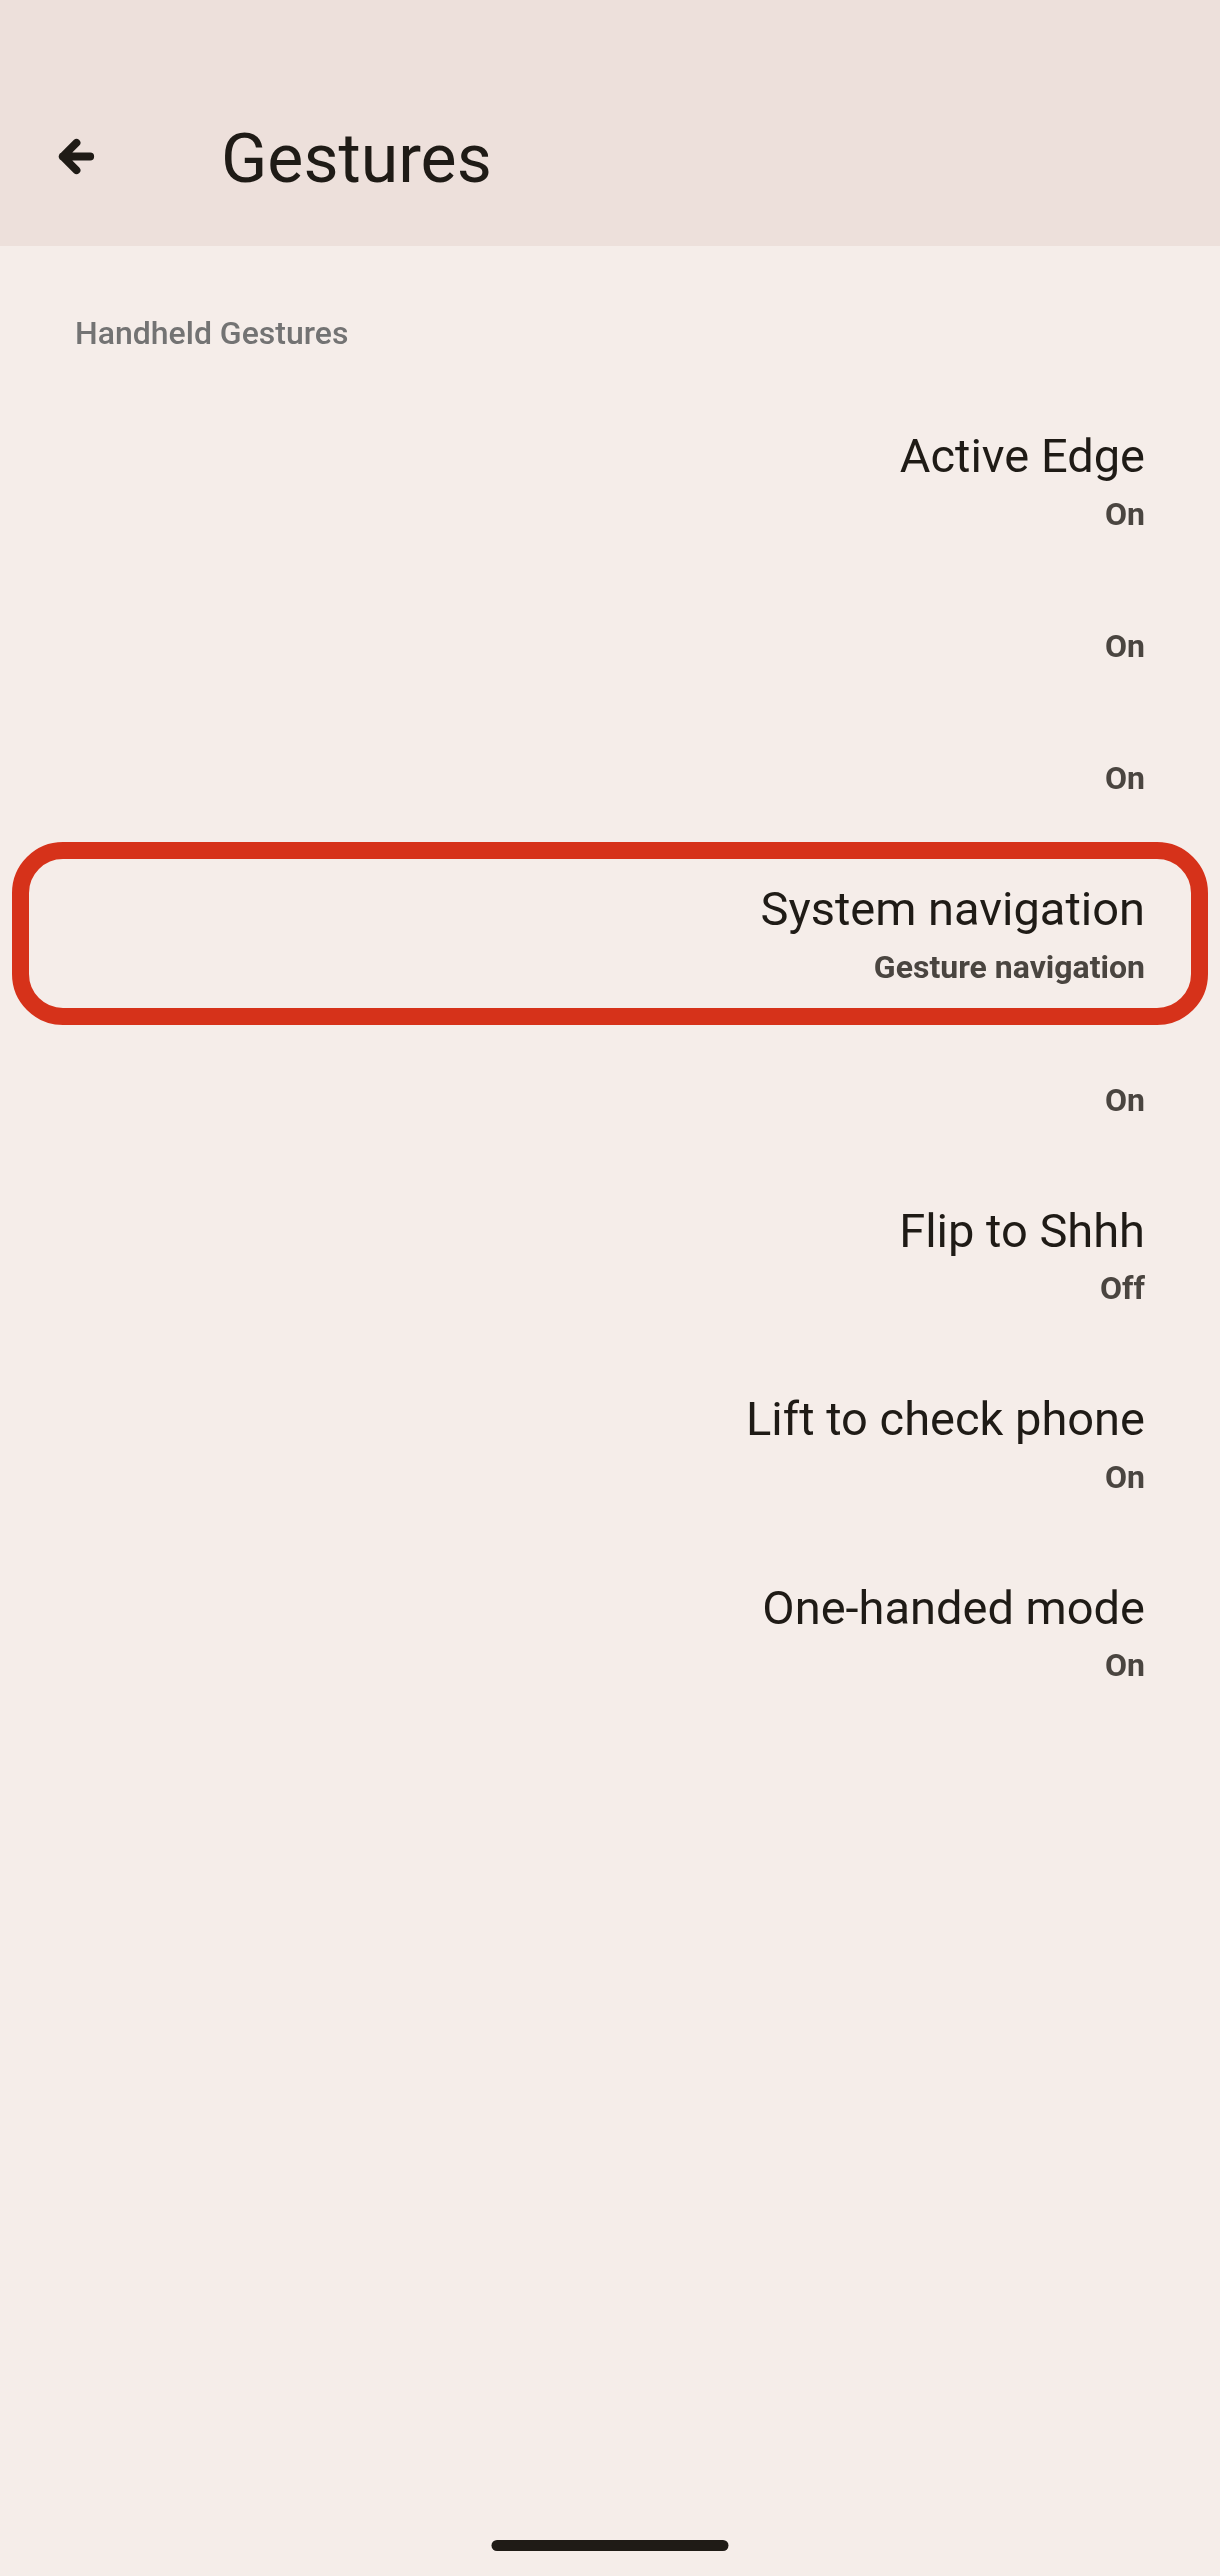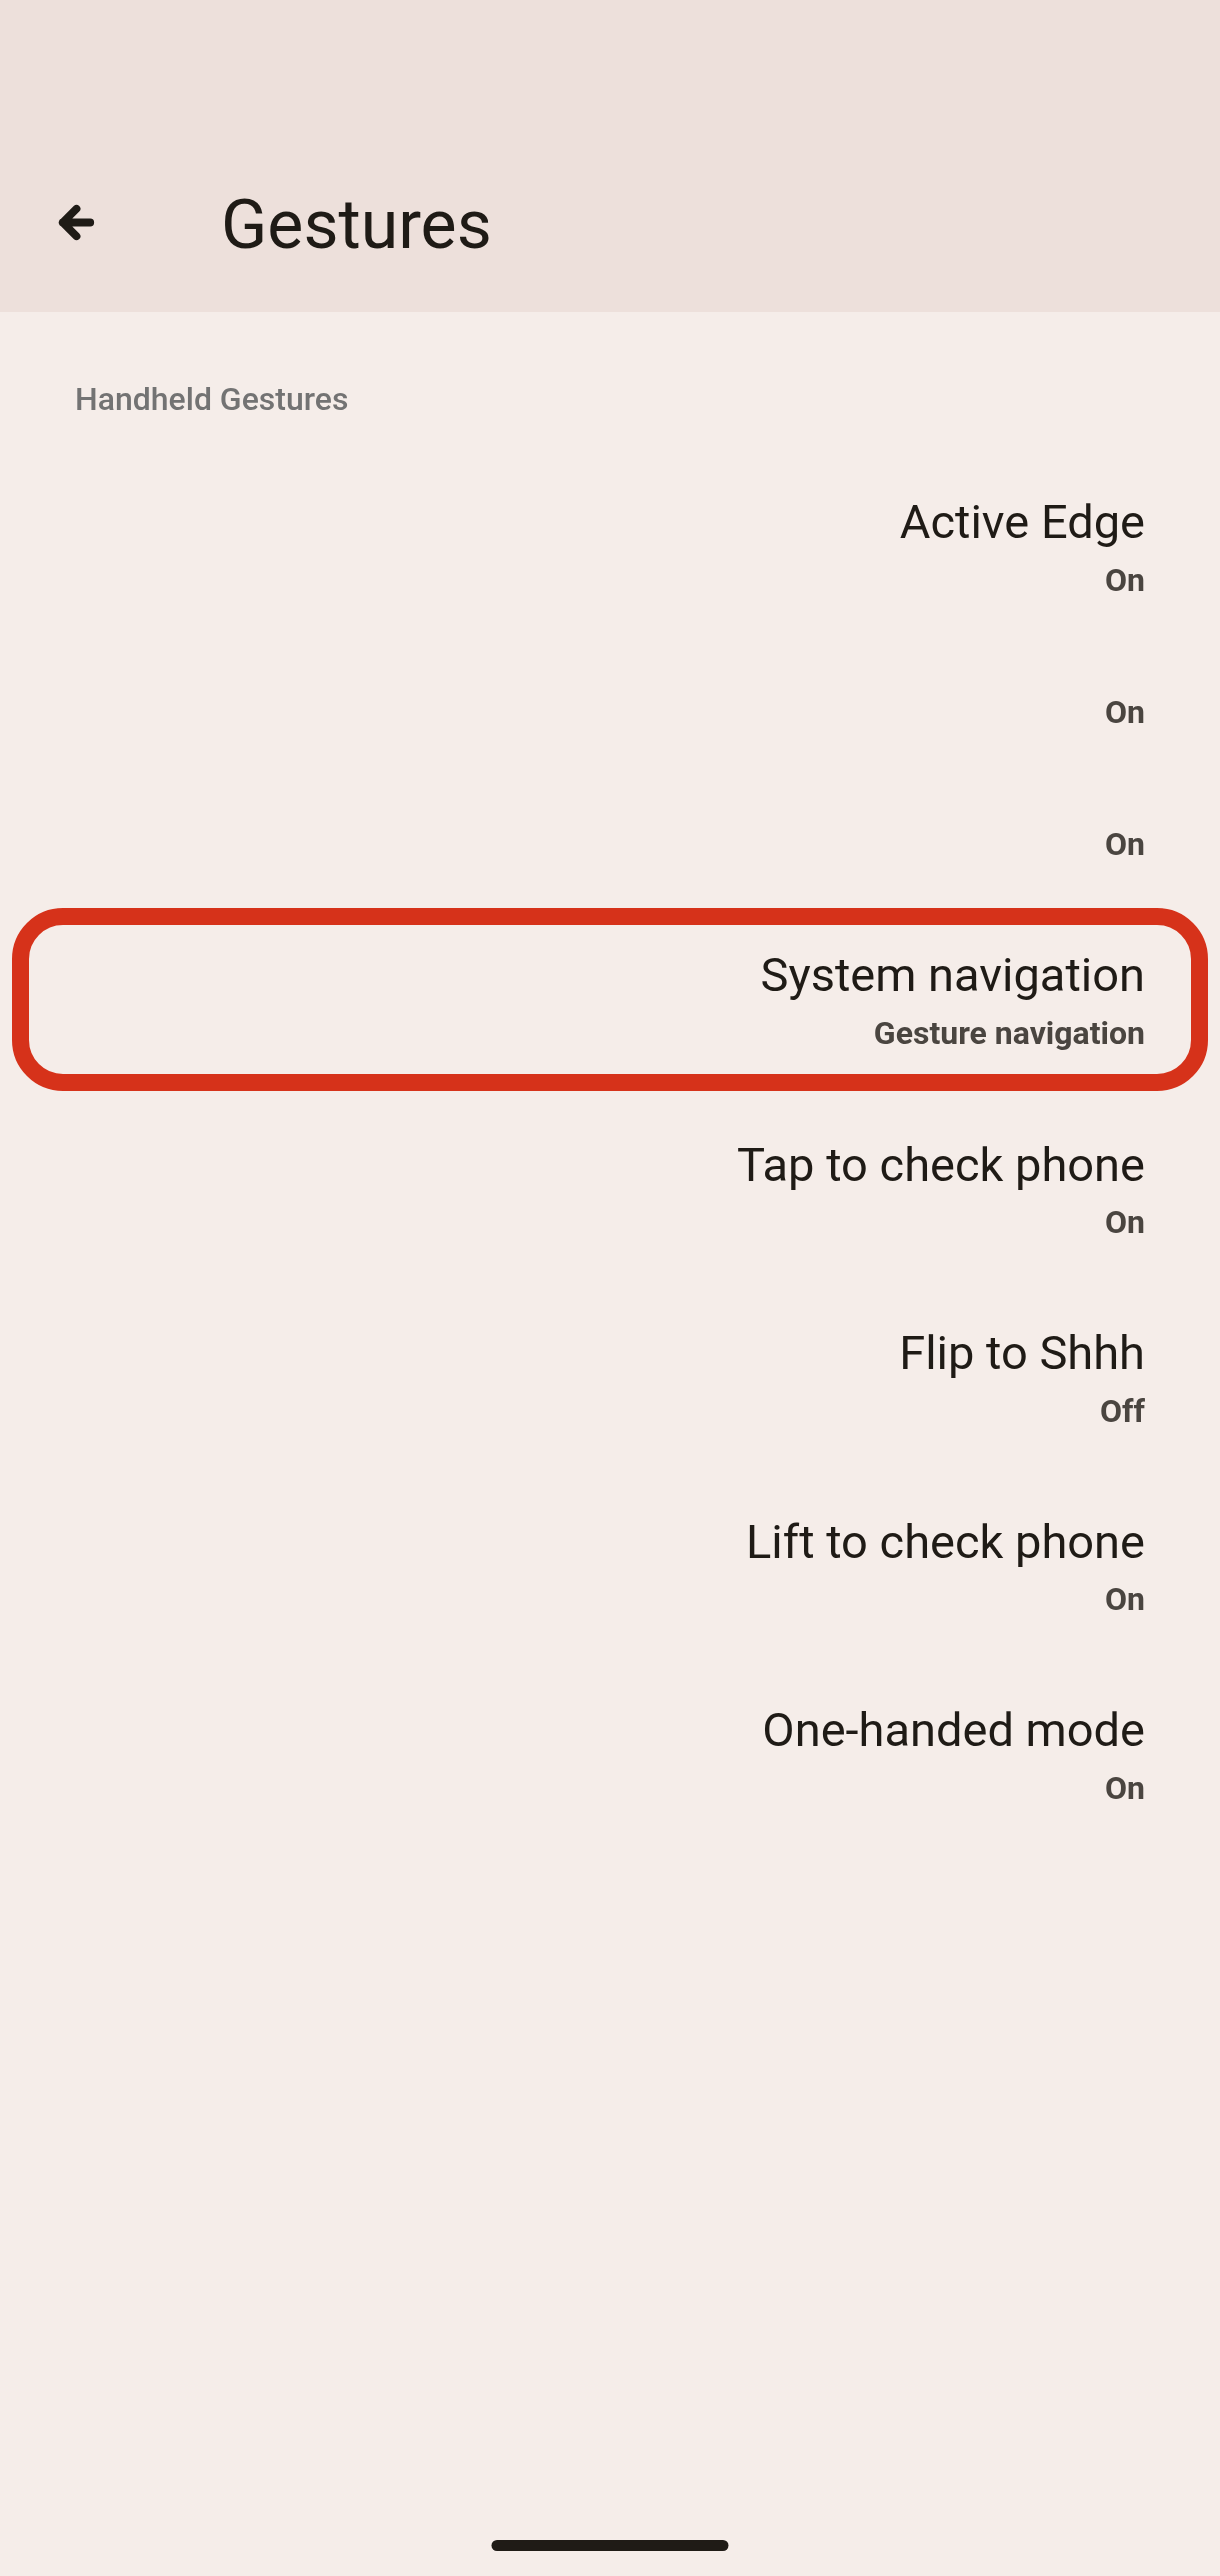--- a/index.html
+++ b/index.html
@@ -11,21 +11,21 @@
       width: 1220px;
       height: 2576px;
       font-family: -apple-system, BlinkMacSystemFont, 'Segoe UI', Roboto, sans-serif;
       background: #f5ede9;
       color: #1f1b16;
       overflow: hidden;
     }
     
     .header {
       background: #ede0db;
-      height: 312px;
+      height: 246px;
       display: flex;
       align-items: flex-end;
       padding: 0 0 47px 0;
     }
     
     .back-btn {
       width: 85px;
       height: 85px;
       margin-left: 34px;
       display: flex;
@@ -131,21 +131,20 @@
         <div class="item-sub">On</div>
       </div>
       <div class="item">
         <div class="item-sub">On</div>
       </div>
       <div class="item highlighted">
         <div class="item-title">System navigation</div>
         <div class="item-sub">Gesture navigation</div>
       </div>
       <div class="item">
-        <div class="item-title">Tap to check phone</div>
         <div class="item-sub">On</div>
       </div>
       <div class="item">
         <div class="item-title">Flip to Shhh</div>
         <div class="item-sub">Off</div>
       </div>
       <div class="item">
         <div class="item-title">Lift to check phone</div>
         <div class="item-sub">On</div>
       </div>

